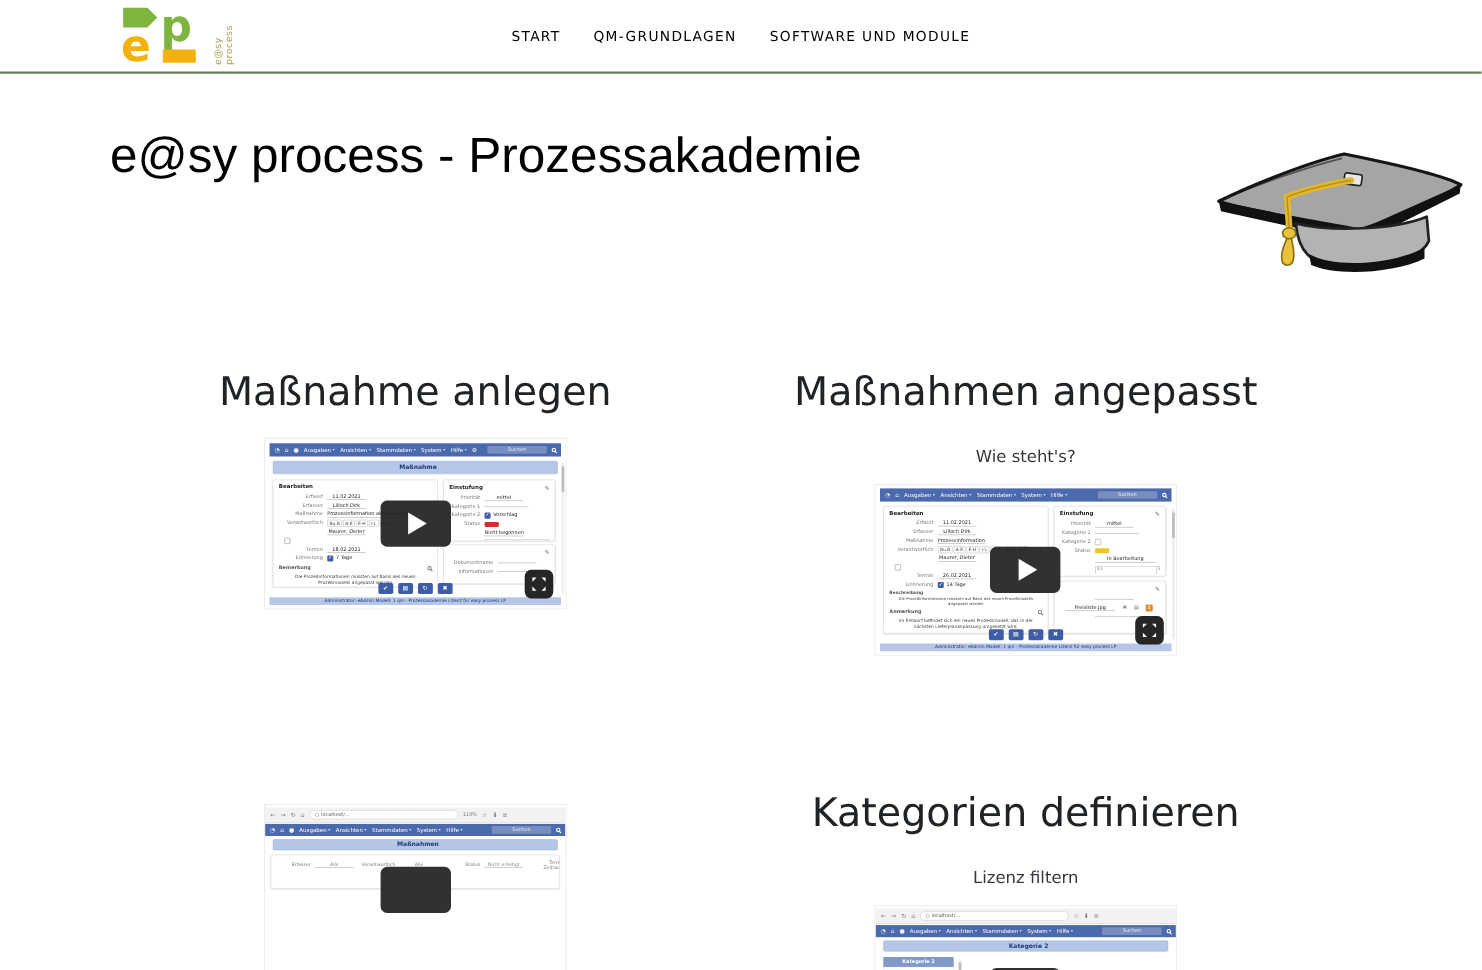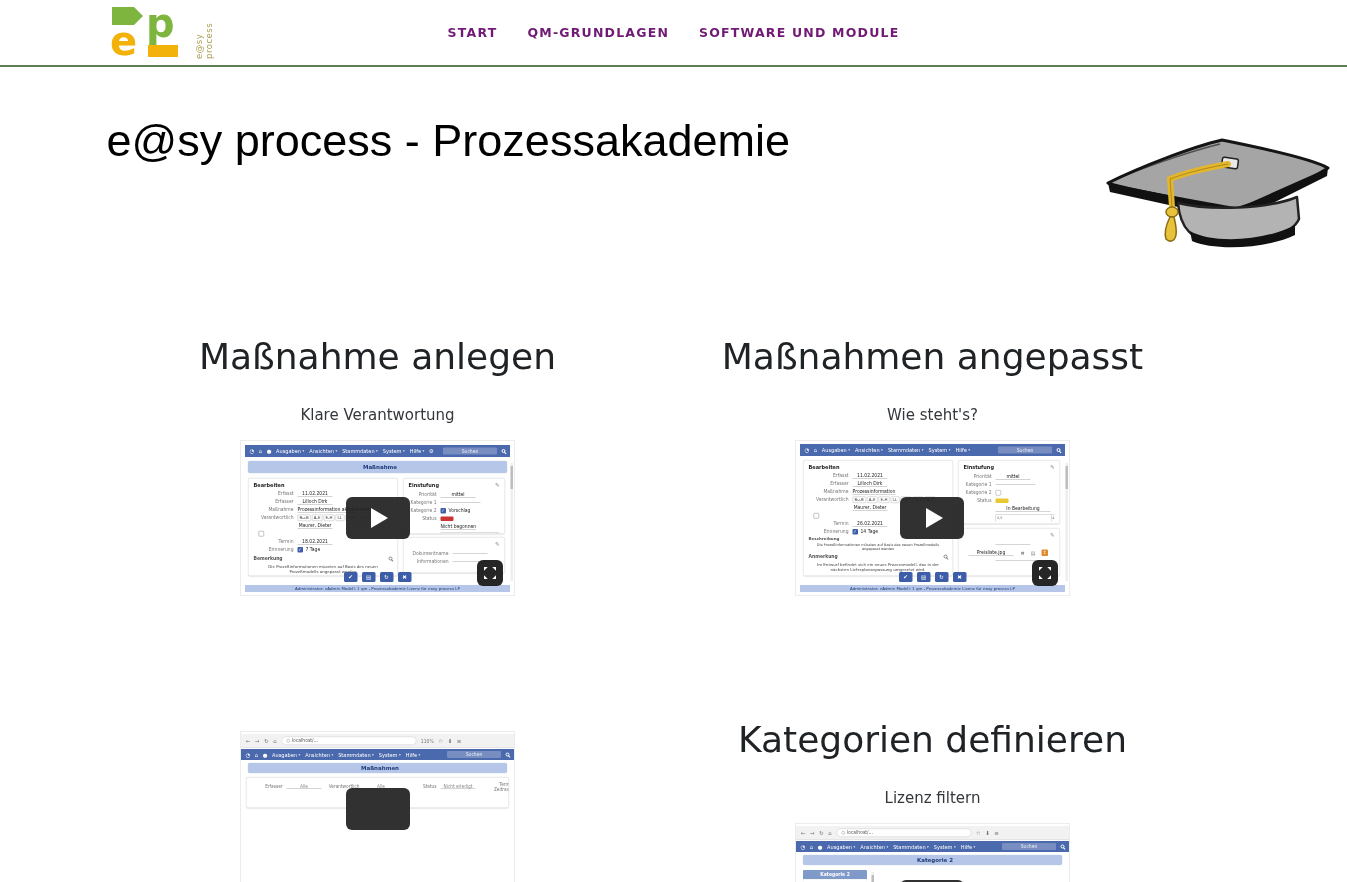--- a/index.html
+++ b/index.html
@@ -5,26 +5,26 @@
   * { box-sizing: border-box; margin: 0; padding: 0; }
   html, body { width: 1347px; height: 882px; overflow: hidden; background: #fff;
     font-family: "DejaVu Sans", sans-serif; }
 
   
   .site-header { height: 67px; background: #fff; border-bottom: 2px solid #5e7e55;
     display: flex; align-items: center; position: relative; }
   .logo { margin-left: 110px; display: flex; align-items: flex-start; cursor: pointer; }
   .main-nav { position: absolute; left: 50%; transform: translateX(-50%); top: 0; height: 65px;
     display: flex; align-items: center; gap: 30px; }
-  .nav-item { font-size: 12.5px; font-weight: bold; letter-spacing: 1.2px; color: #701a75;
+  .nav-item { font-size: 12.5px; font-weight: normal; letter-spacing: 1.2px; color: #000000;
     text-transform: uppercase; cursor: pointer; }
 
   
   .hero { display: flex; align-items: flex-start; margin-top: 44px; }
-  .hero-title { width: 690px; margin-left: 100px; text-align: right;
+  .hero-title { width: 690px; margin-left: 100px; text-align: left;
     font-family: "Liberation Sans", sans-serif; font-size: 45px; line-height: 60px;
     font-weight: normal; color: #000; }
   .cap-wrap { margin-left: auto; margin-right: 10px; margin-top: 20px; }
 
   
   .grid { margin: 73px 0 0 100px; width: 1110px; display: grid;
     grid-template-columns: 555px 555px; row-gap: 120px; justify-items: center; }
   .section { text-align: center; }
   .section h2 { font-size: 36px; font-weight: 400; color: #202326; line-height: 50px; }
   .section .subtitle { font-size: 15px; color: #33373b; margin-top: 24px; }
@@ -155,21 +155,20 @@
       <ellipse cx="72" cy="81" rx="6" ry="5" fill="#e8c23a" stroke="#8a6d14" stroke-width="1.5"></ellipse>
       <path d="M70,86 C66,94 64,102 66,108 C70,112 75,110 76,104 C77,97 75,91 74,86 Z" fill="#e8c23a" stroke="#8a6d14" stroke-width="1.5"></path>
     </svg>
   </div>
 </section>
 
 <main class="grid">
 
   <section class="section">
     <h2>Maßnahme anlegen</h2>
-    <p class="subtitle">Klare Verantwortung</p>
     <div class="video">
       <div class="pshot">
         <div class="pscale">
           <div class="appbar" style="top:8px">
             <span class="sym">◔</span>
             <span class="sym">⌂</span>
             <span class="sym">●</span>
             <span style="display:flex;gap:10px">
 
             <span class="mi">

